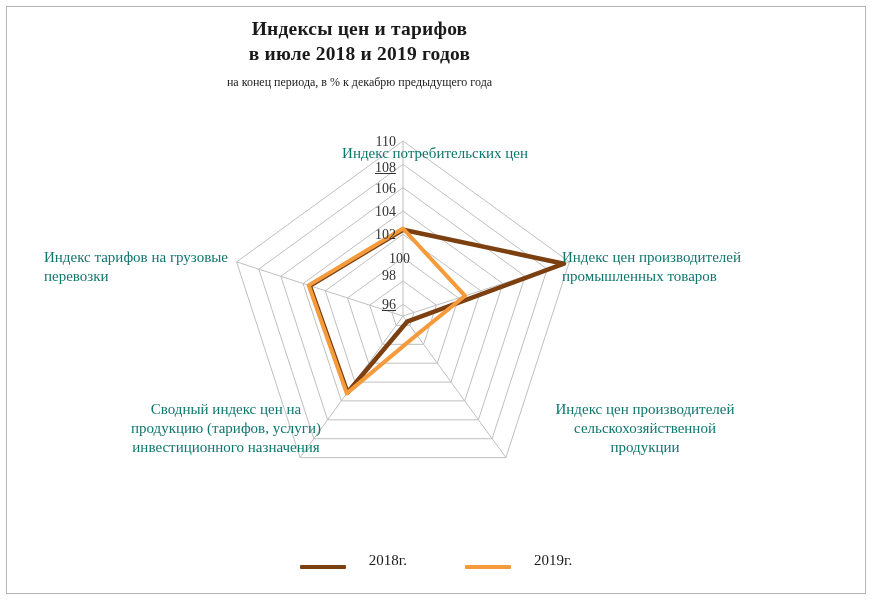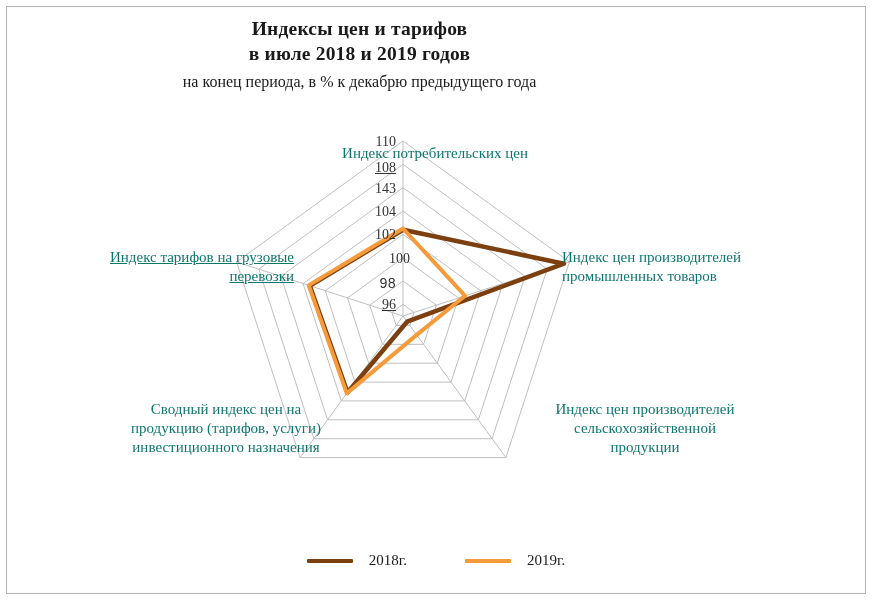--- a/index.html
+++ b/index.html
@@ -35,21 +35,21 @@
     text-align: center;
   }
   .title-line {
     font-size: 19.5px;
     font-weight: bold;
     color: #1a1a1a;
     line-height: 25px;
     letter-spacing: 0.2px;
   }
   .subtitle-line {
-    font-size: 16px;
+    font-size: 12px;
     color: #1a1a1a;
     line-height: 24px;
     margin-top: 4px;
   }
   #chart-area {
     position: absolute;
     left: 0;
     top: 120px;
     width: 872px;
     height: 420px;
@@ -63,43 +63,43 @@
     position: absolute;
     font-size: 15px;
     color: #0f766e;
     line-height: 19px;
     white-space: pre-line;
   }
   .lbl-top      { left: 300px; top: 24px; width: 270px; text-align: center; }
   .lbl-right    { left: 562px; top: 128px; width: 250px; text-align: left; }
   .lbl-botright { left: 520px; top: 280px; width: 250px; text-align: center; }
   .lbl-botleft  { left: 96px;  top: 280px; width: 260px; text-align: center; }
-  .lbl-left     { left: 44px;  top: 128px; width: 250px; text-align: right; text-decoration: underline; }
+  .lbl-left     { left: 44px;  top: 128px; width: 250px; text-align: left; }
 
   .tick-label {
     position: absolute;
     font-size: 14px;
     color: #333333;
     text-align: right;
     width: 26px;
   }
   .legend {
     position: absolute;
     left: 0;
     top: 552px;
     width: 872px;
     display: flex;
     justify-content: center;
     align-items: center;
     gap: 58px;
   }
   .legend-item {
     display: flex;
-    align-items: center;
-    gap: 16px;
+    align-items: flex-end;
+    gap: 23px;
   }
   .legend-swatch {
     width: 46px;
     height: 4px;
     border-radius: 1px;
   }
   .legend-text {
     font-size: 15px;
     color: #1a1a1a;
   }
@@ -137,25 +137,25 @@
         </g>
       <g id="series-layer">
           <polygon points="403.0,109.7 563.9,143.7 407.1,201.7 347.5,272.5 309.8,165.7" fill="none" stroke="#7B3F10" stroke-width="4.5" stroke-linejoin="round"></polygon>
           <polygon points="403.0,108.5 465.1,175.8 416.7,214.9 346.8,273.4 308.7,165.4" fill="none" stroke="#F59B3C" stroke-width="4" stroke-linejoin="round"></polygon>
         </g>
     </svg>
 
     <div id="ticks">
         <div class="tick-label" style="left: 370px; top: 14px;">110</div>
         <div class="tick-label" style="left: 370px; top: 40px; text-decoration: underline;">108</div>
-        <div class="tick-label" style="left: 370px; top: 60.6667px;">143</div>
+        <div class="tick-label" style="left: 370px; top: 60.6667px;">106</div>
         <div class="tick-label" style="left: 370px; top: 84px;">104</div>
         <div class="tick-label" style="left: 370px; top: 107.333px;">102</div>
         <div class="tick-label" style="left: 384px; top: 130.667px;">100</div>
-        <div class="tick-label" style="left: 370px; top: 156px; font-family: Liberation Mono, monospace;">98</div>
+        <div class="tick-label" style="left: 370px; top: 148px;">98</div>
         <div class="tick-label" style="left: 370px; top: 177.333px; text-decoration: underline;">96</div>
       </div>
 
     <div class="axis-label lbl-top">Индекс потребительских  цен</div>
     <div class="axis-label lbl-right">Индекс цен производителей
 промышленных товаров</div>
     <div class="axis-label lbl-botright">Индекс цен производителей
 сельскохозяйственной
 продукции</div>
     <div class="axis-label lbl-botleft">Сводный индекс цен на

